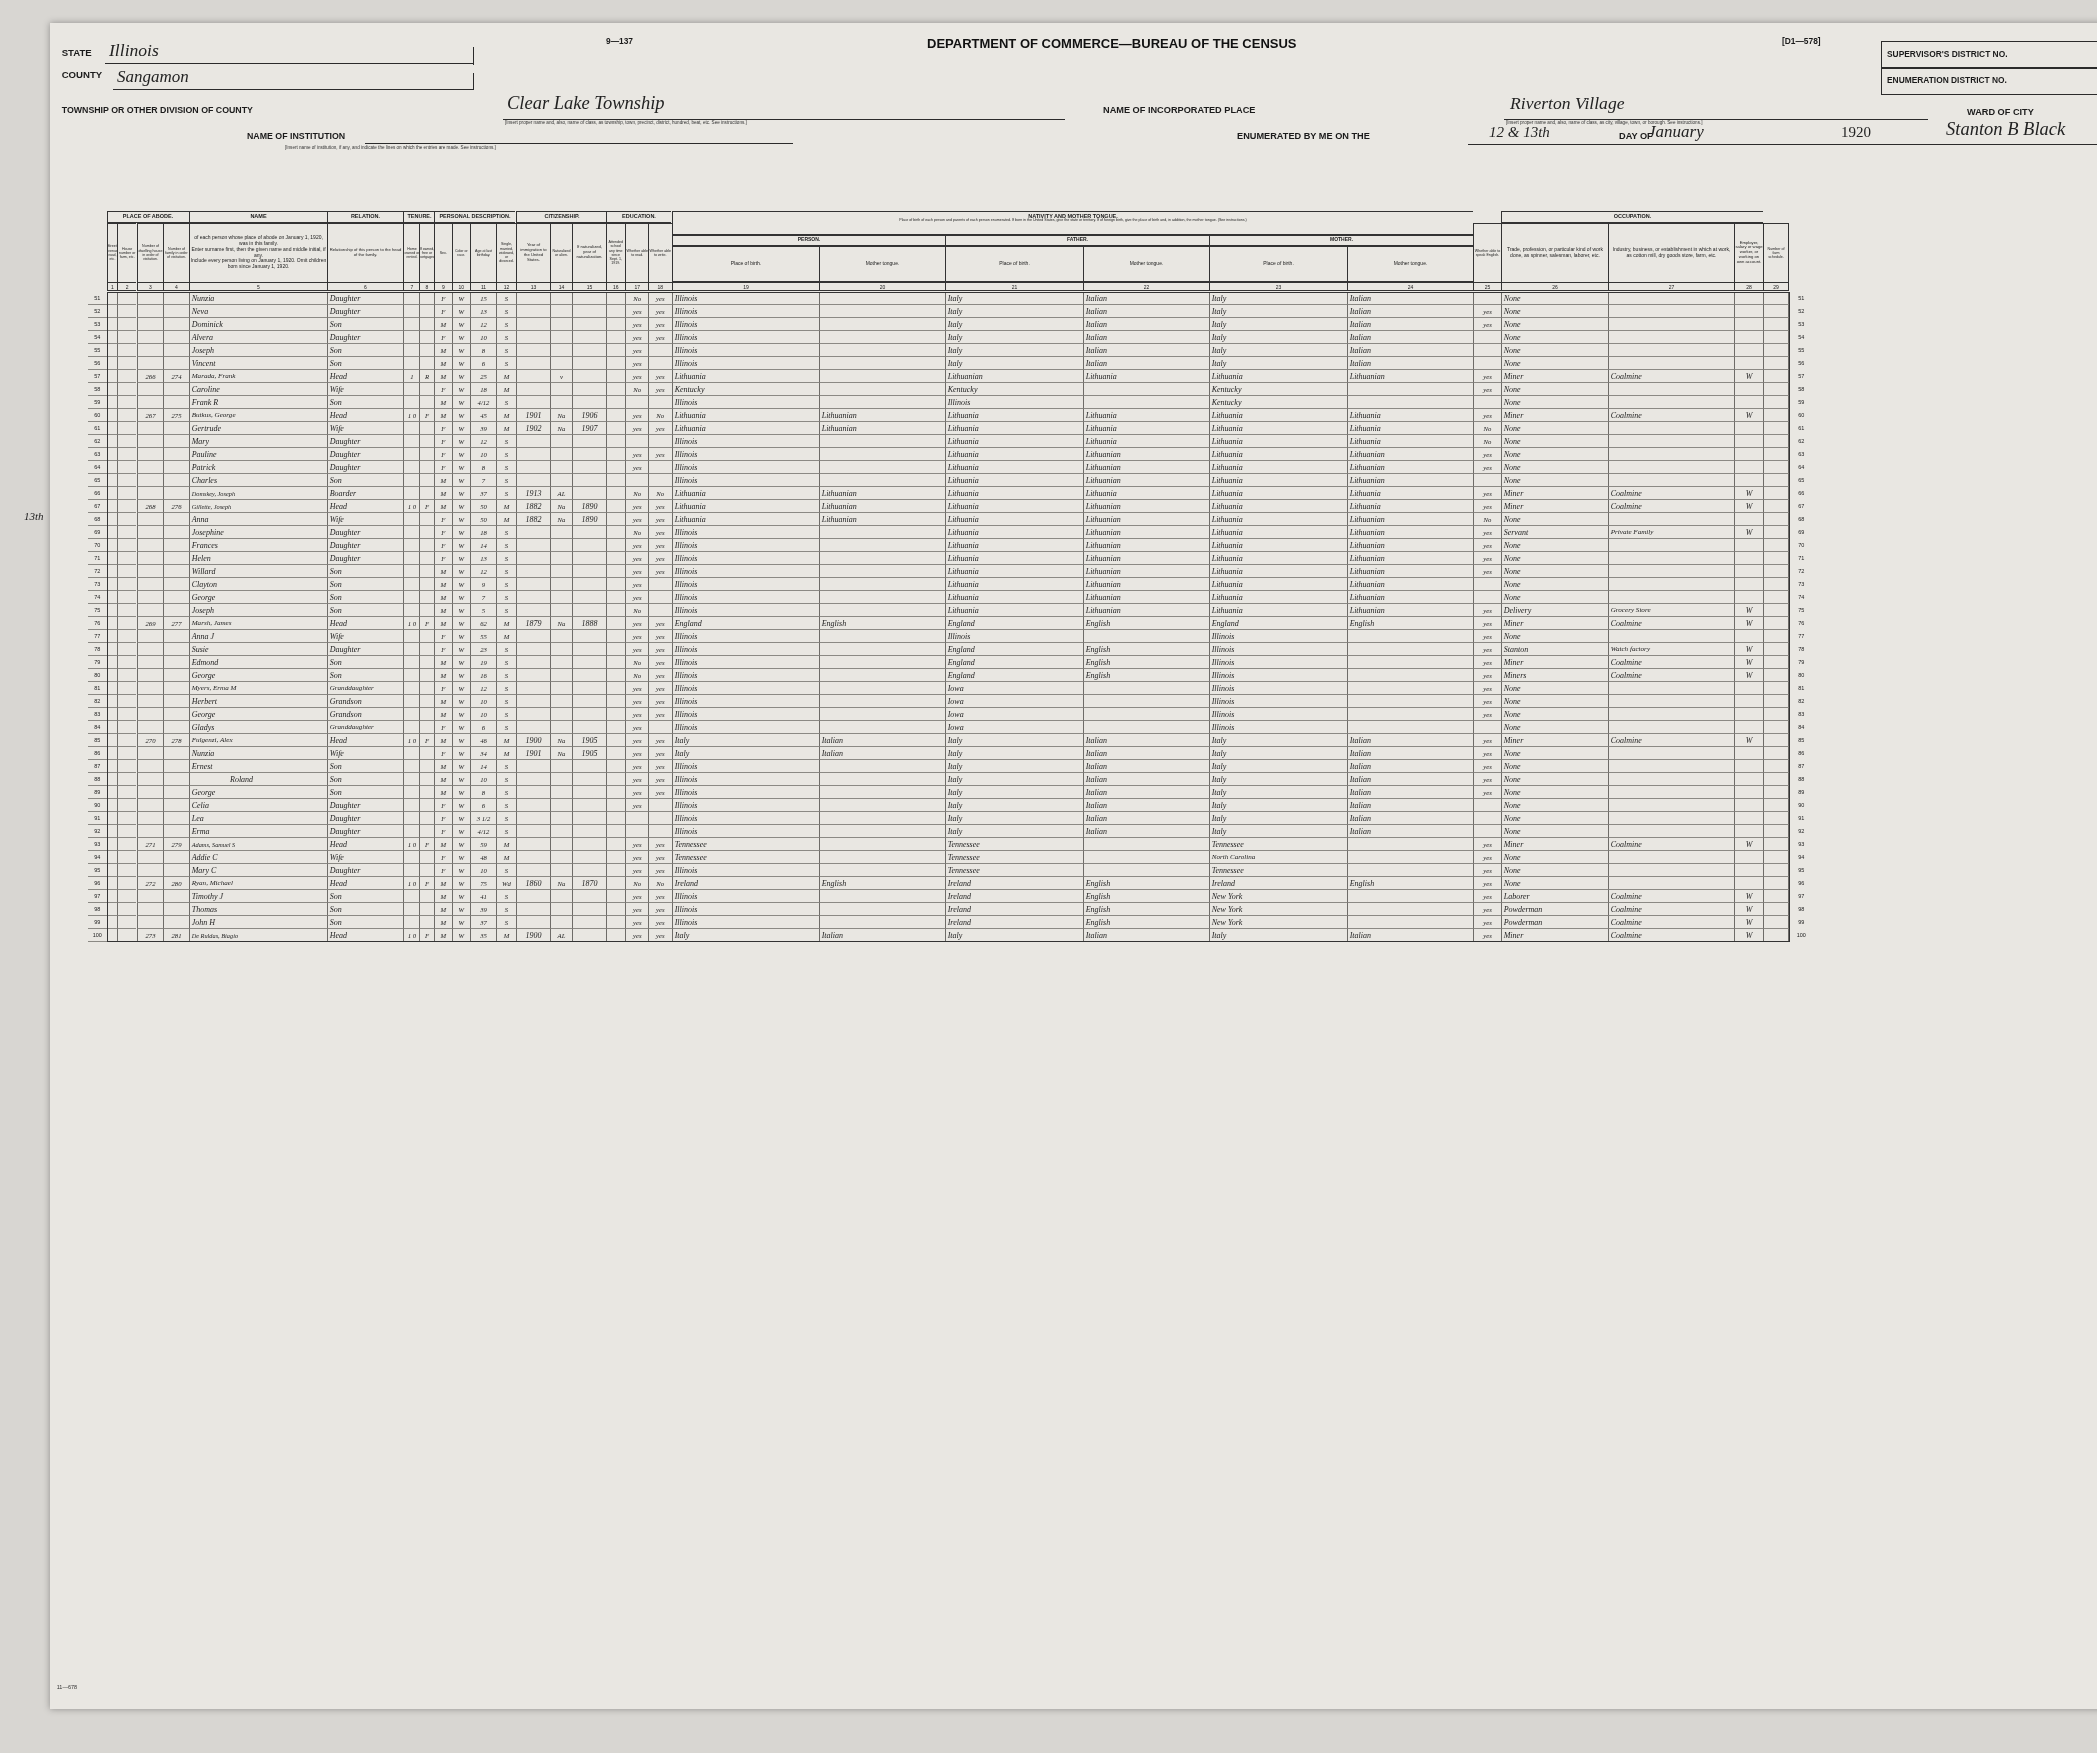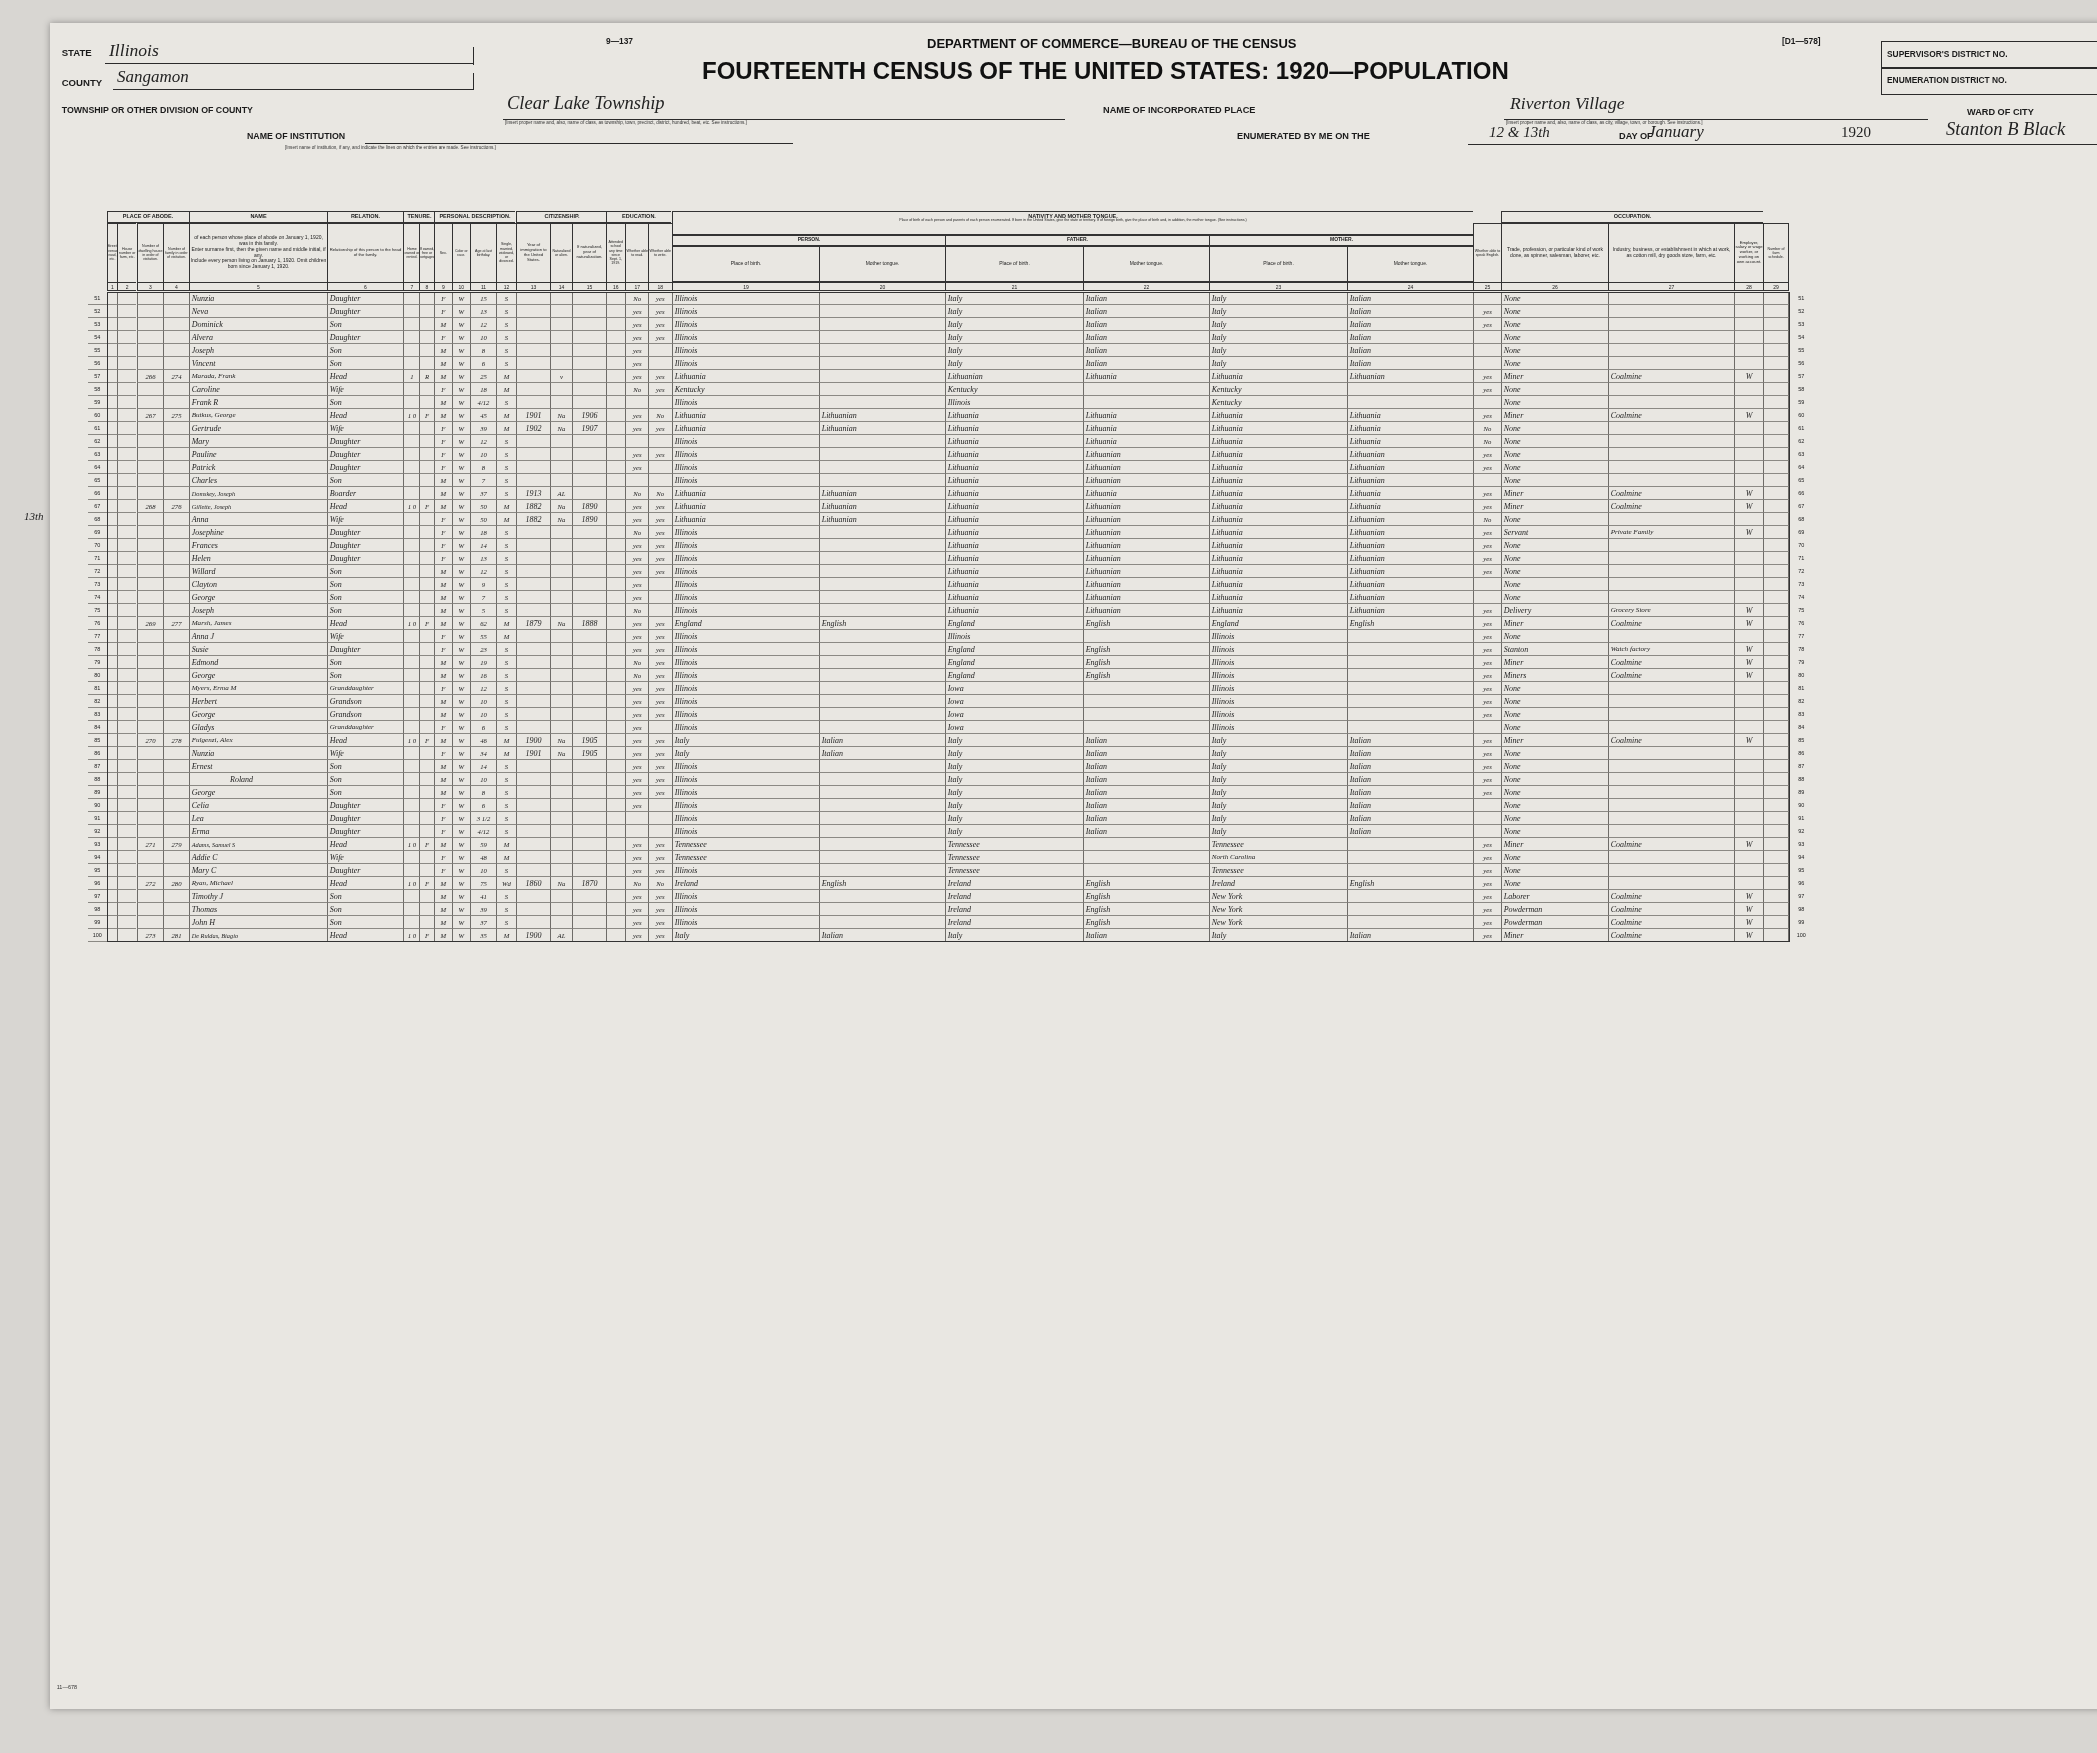--- a/index.html
+++ b/index.html
@@ -160,38 +160,37 @@
 <div class="page">
 <div class="sheet">
 
   <div class="hdr">
 
     <span class="lbl" style="left:11.7px; top:24px; font-size:9.6px;">STATE</span>
     <span class="hand" style="left:59px; top:17px; font-size:17.6px;">Illinois</span>
     <div class="rule" style="left:55px; top:40px; width:369px;"></div>
     <div class="vrule" style="left:423px; top:24px; height:17.6px;"></div>
 
-    <span class="lbl" style="left:11.7px; top:54px; font-size:9.6px;">COUNTY</span>
+    <span class="lbl" style="left:11.7px; top:46px; font-size:9.6px;">COUNTY</span>
     <span class="hand" style="left:67px; top:44px; font-size:17px;">Sangamon</span>
     <div class="rule" style="left:63px; top:66px; width:361px;"></div>
     <div class="vrule" style="left:423px; top:50px; height:17px;"></div>
 
     <span class="lbl" style="left:11.7px; top:82px; font-size:8.8px;">TOWNSHIP OR OTHER DIVISION OF COUNTY</span>
     <span class="hand" style="left:457px; top:70px; font-size:18.5px;">Clear Lake Township</span>
     <div class="rule" style="left:453px; top:96px; width:562px;"></div>
     <span class="footnote" style="left:455px; top:97px; font-size:4.6px;">[Insert proper name and, also, name of class, as township, town, precinct, district, hundred, beat, etc.  See instructions.]</span>
 
     <span class="lbl" style="left:197px; top:108px; font-size:8.8px;">NAME OF INSTITUTION</span>
     <div class="rule" style="left:315px; top:120px; width:428px;"></div>
     <span class="footnote" style="left:235px; top:122px; font-size:4.6px;">[Insert name of institution, if any, and indicate the lines on which the entries are made.  See instructions.]</span>
 
     <span class="lbl" style="left:556px; top:12.6px; font-size:8.4px;">9—137</span>
     <span class="title-main" style="left:877px; top:12.6px; font-size:13px; font-family:'Liberation Sans',sans-serif;">DEPARTMENT OF COMMERCE—BUREAU OF THE CENSUS</span>
     <span class="lbl" style="left:1732px; top:13.4px; font-size:8.4px;">[D1—578]</span>
-    <span class="title-main" style="left:652px; top:34px; font-size:24px; font-family:'Liberation Sans',sans-serif;">FOURTEENTH CENSUS OF THE UNITED STATES: 1920—POPULATION</span>
 
     <span class="lbl" style="left:1053px; top:82px; font-size:9.2px;">NAME OF INCORPORATED PLACE</span>
     <span class="hand" style="left:1460px; top:70px; font-size:17.6px;">Riverton Village</span>
     <div class="rule" style="left:1454px; top:96px; width:424px;"></div>
     <span class="footnote" style="left:1456px; top:97px; font-size:4.6px;">[Insert proper name and, also, name of class, as city, village, town, or borough.  See instructions.]</span>
 
     <span class="lbl" style="left:1917px; top:84px; font-size:9.2px;">WARD OF CITY</span>
 
     <span class="lbl" style="left:1187px; top:108px; font-size:9.2px;">ENUMERATED BY ME ON THE</span>
     <span class="hand" style="left:1439px; top:101px; font-size:15px;">12 &amp; 13th</span>

